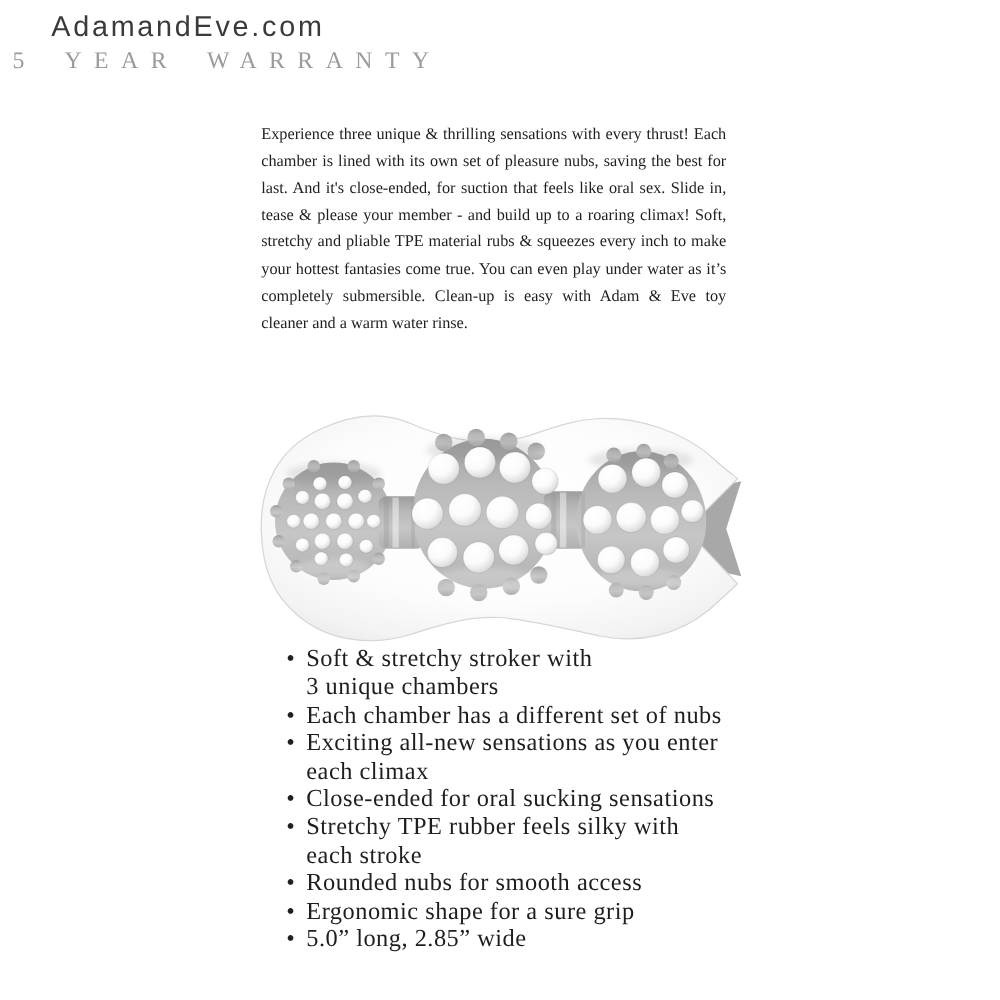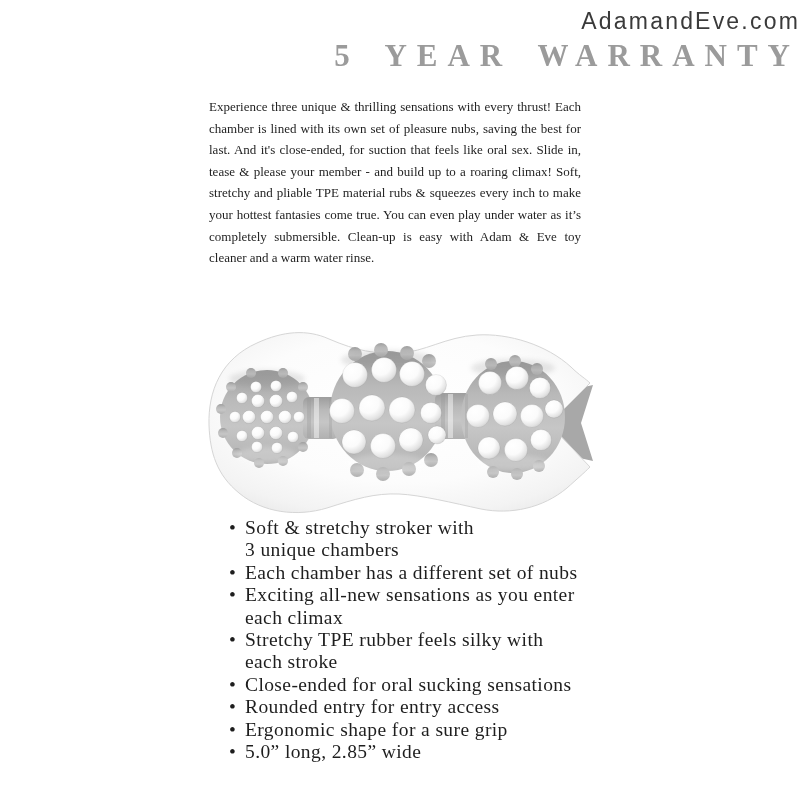--- a/index.html
+++ b/index.html
@@ -6,32 +6,32 @@
   .page{
     position:relative;
     width:800px;height:800px;
     margin:0 auto;
     background:var(--page-bg,#ffffff);
     overflow:hidden;
     font-family:"Liberation Serif", serif;
   }
   .site-title{
     position:absolute;top:8px;left:0;right:0;
-    text-align:right;
+    text-align:left;
     font-family:"Liberation Sans", sans-serif;
     font-size:23px;font-weight:400;
     letter-spacing:2.2px;
     color:var(--title-color,#3a3a3a);
     padding-left:41px;
   }
   .warranty{
     position:absolute;top:38px;left:0;right:0;
-    text-align:right;
+    text-align:left;
     font-family:"Liberation Serif", serif;
-    font-size:31px;font-weight:700;
+    font-size:19px;font-weight:400;
     letter-spacing:10px;word-spacing:8px;
     text-indent:10px;
     color:var(--warranty-color,#9b9b9b);
   }
   .description{
     position:absolute;left:209px;top:83px;width:372px;
     font-size:13px;line-height:21.6px;
     text-align:justify;
     color:var(--text-color,#1e1e1e);
   }
@@ -209,21 +209,21 @@
       <circle cx="336" cy="113" r="10.5"></circle>
     </g>
   </svg>
 
   <ul class="features">
       <li><span class="bullet">•</span><span>Soft &amp; stretchy stroker with
 3 unique chambers</span></li>
       <li><span class="bullet">•</span><span>Each chamber has a different set of nubs</span></li>
       <li><span class="bullet">•</span><span>Exciting all-new sensations as you enter
 each climax</span></li>
+      <li><span class="bullet">•</span><span>Close-ended for oral sucking sensations</span></li>
       <li><span class="bullet">•</span><span>Stretchy TPE rubber feels silky with
 each stroke</span></li>
-      <li><span class="bullet">•</span><span>Close-ended for oral sucking sensations</span></li>
-      <li><span class="bullet">•</span><span>Rounded entry for entry access</span></li>
+      <li><span class="bullet">•</span><span>Rounded nubs for smooth access</span></li>
       <li><span class="bullet">•</span><span>Ergonomic shape for a sure grip</span></li>
       <li><span class="bullet">•</span><span>5.0” long, 2.85” wide</span></li>
     </ul>
 
 </div>
 
 </body></html>

